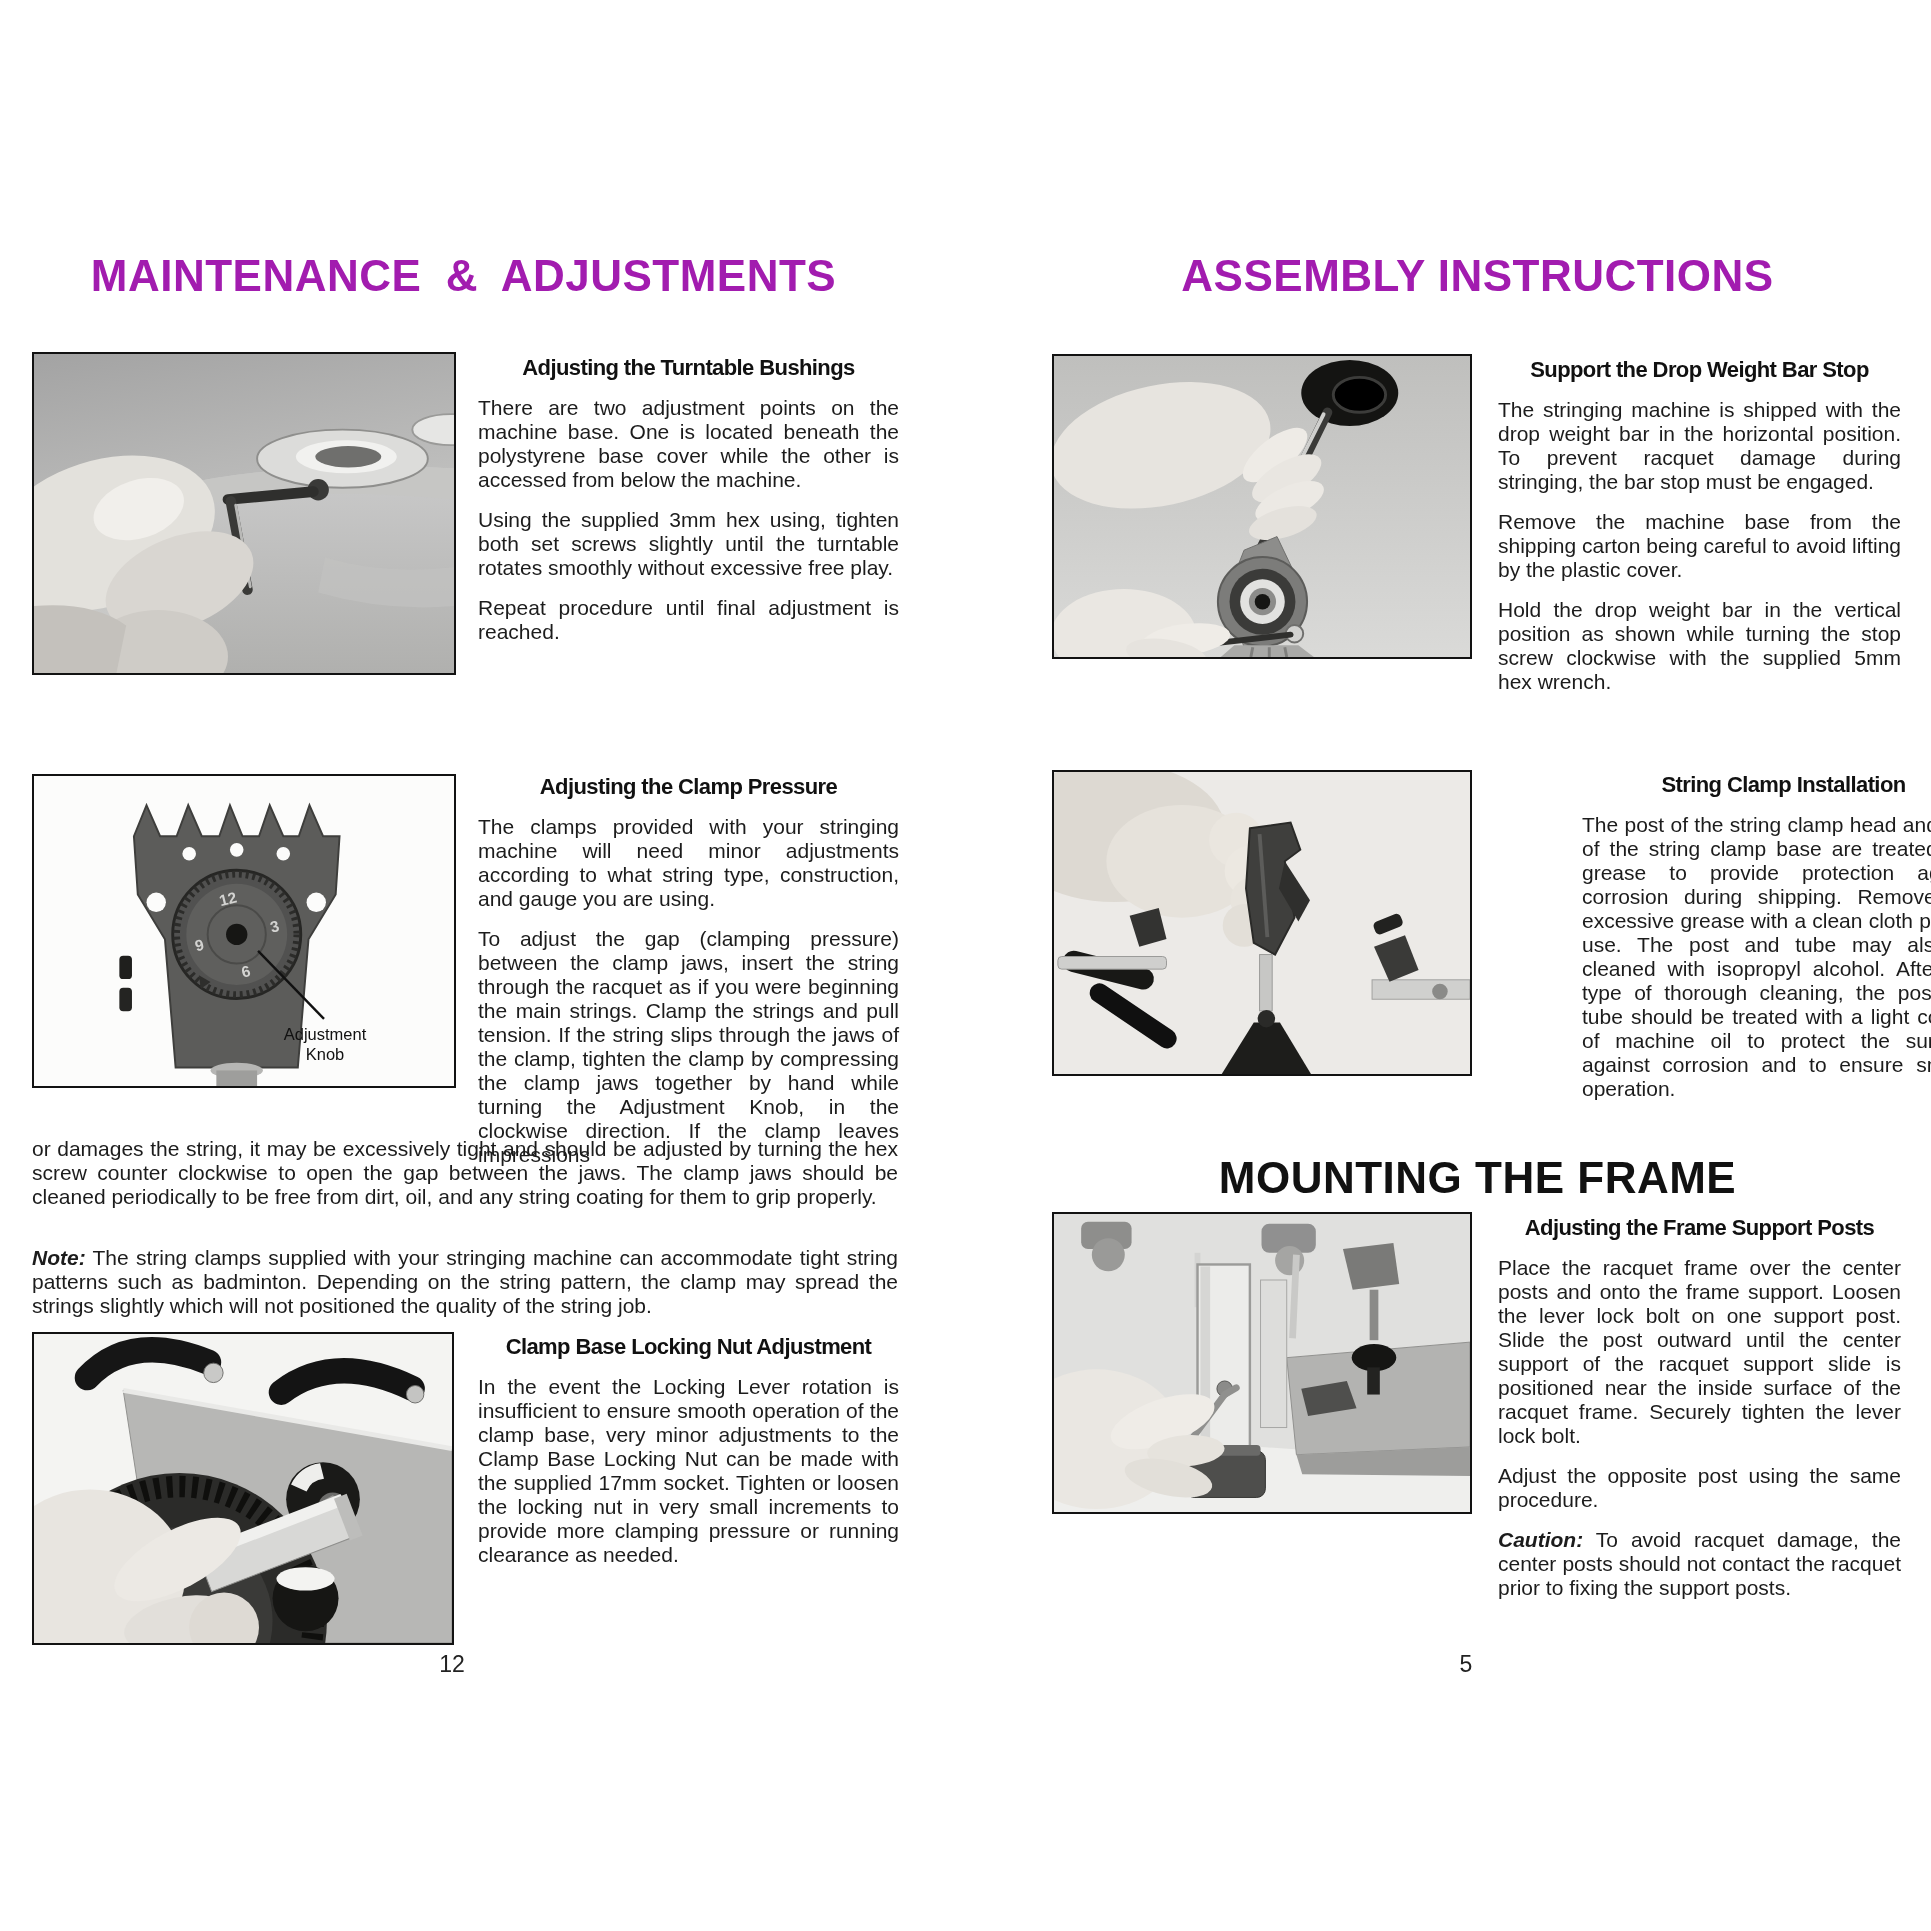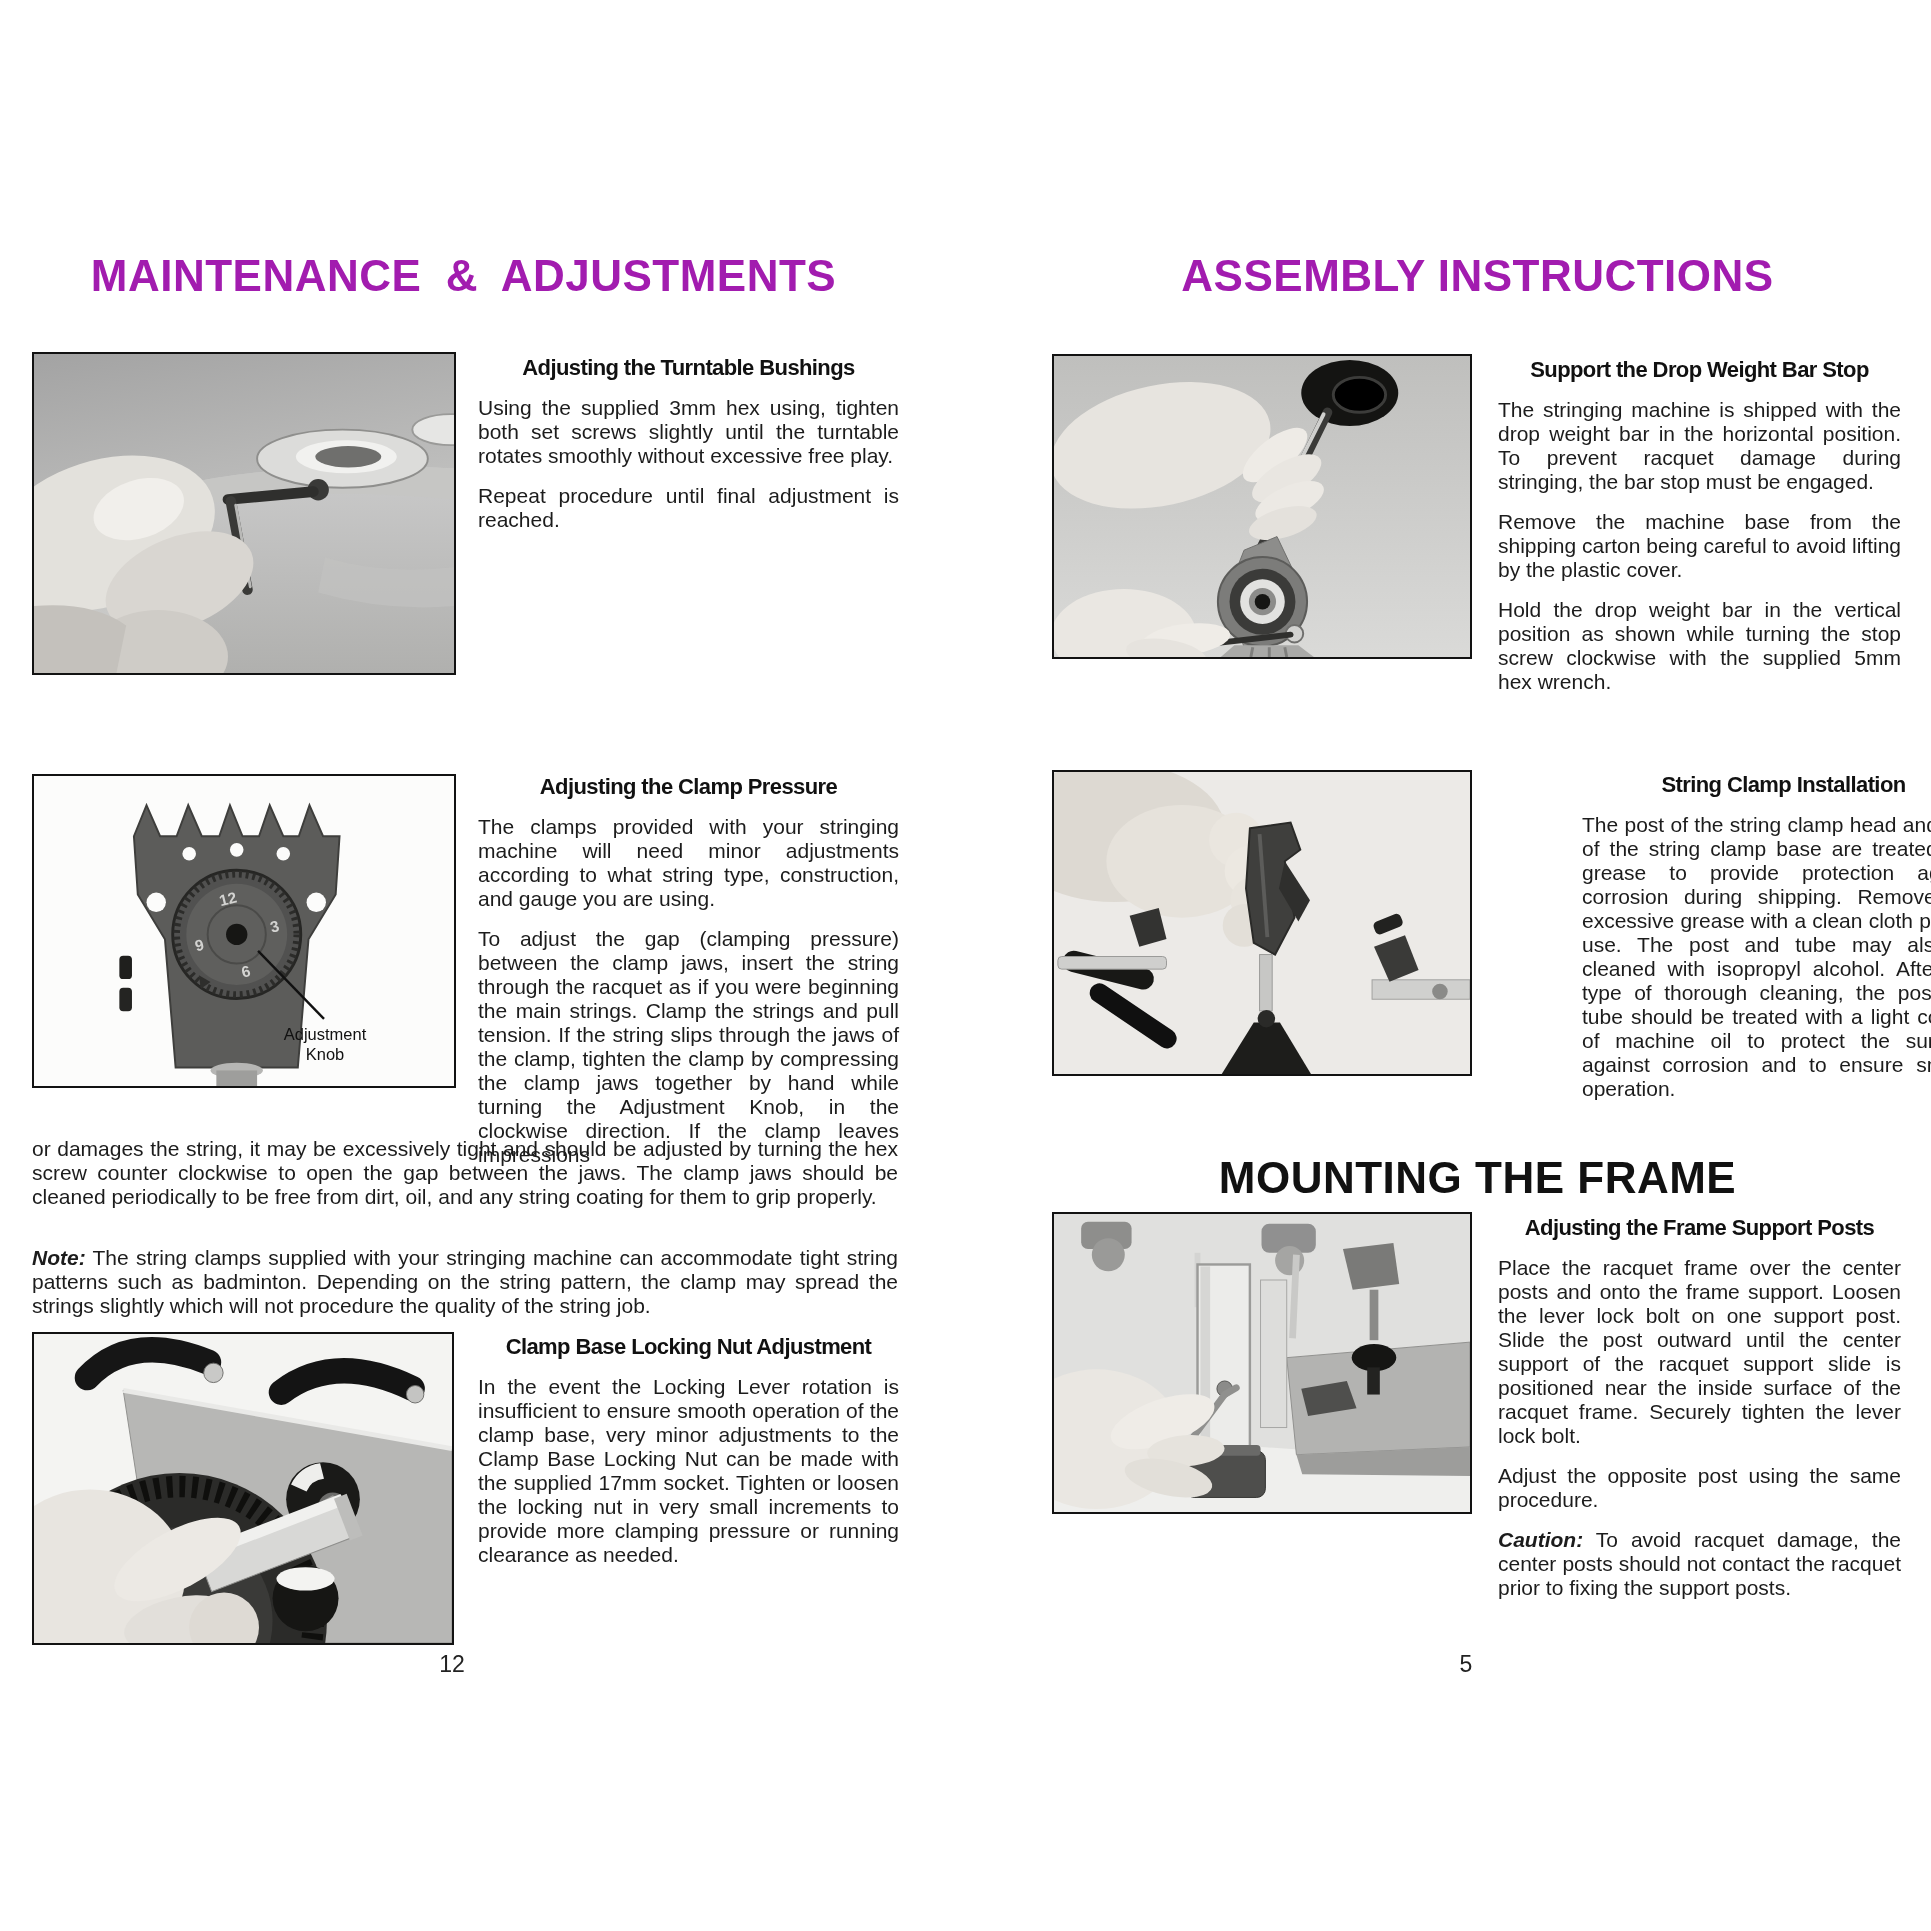--- a/index.html
+++ b/index.html
@@ -71,20 +71,21 @@
     <ellipse cx="70" cy="185" rx="120" ry="75" transform="rotate(-18 70 185)" fill="#e3e1dc"></ellipse>
     <ellipse cx="108" cy="160" rx="48" ry="30" transform="rotate(-18 108 160)" fill="#f1efeb"></ellipse>
     <ellipse cx="150" cy="235" rx="80" ry="46" transform="rotate(-22 150 235)" fill="#d9d6d1"></ellipse>
     <ellipse cx="128" cy="312" rx="72" ry="48" fill="#cfccc7"></ellipse>
     <path d="M0,260 q60,-5 95,20 l-10,49 L0,329 Z" fill="#c4c1bc"></path>
   </svg>
 </div>
 
 <div class="text-col" style="left:478px;top:355px;width:421px;">
   <h3>Adjusting the Turntable Bushings</h3>
+  <p>There are two adjustment points on the machine base. One is located beneath the polystyrene base cover while the other is accessed from below the machine.</p>
   <p>Using the supplied 3mm hex using, tighten both set screws slightly until the turntable rotates smoothly without excessive free play.</p>
   <p>Repeat procedure until final adjustment is reached.</p>
 </div>
 
 <div class="photo" style="left:32px;top:774px;width:424px;height:314px;">
   <svg viewBox="0 0 433 319" preserveAspectRatio="none">
     <rect x="0" y="0" width="433" height="319" fill="#fcfcfb"></rect>
     <polygon fill="#5c5c5a" stroke="#3e3e3c" stroke-width="2" points="103,62 116,30 130,62 147,62 159,30 173,62 191,62 202,30 215,62 232,62 243,30 257,62 273,62 284,30 298,62 315,62 311,122 283,168 272,300 146,300 135,168 107,122"></polygon>
     <circle cx="160" cy="80" r="7" fill="#fcfcfb"></circle>
     <circle cx="209" cy="76" r="7" fill="#fcfcfb"></circle>
@@ -117,21 +118,21 @@
   <h3>Adjusting the Clamp Pressure</h3>
   <p>The clamps provided with your stringing machine will need minor adjustments according to what string type, construction, and gauge you are using.</p>
   <p class="j-last">To adjust the gap (clamping pressure) between the clamp jaws, insert the string through the racquet as if you were beginning the main strings. Clamp the strings and pull tension. If the string slips through the jaws of the clamp, tighten the clamp by compressing the clamp jaws together by hand while turning the Adjustment Knob, in the clockwise direction. If the clamp leaves impressions</p>
 </div>
 
 <div class="wide" style="left:32px;top:1137px;width:866px;">
   <p>or damages the string, it may be excessively tight and should be adjusted by turning the hex screw counter clockwise to open the gap between the jaws. The clamp jaws should be cleaned periodically to be free from dirt, oil, and any string coating for them to grip properly.</p>
 </div>
 
 <div class="wide" style="left:32px;top:1246px;width:866px;">
-  <p><span class="lead">Note:</span><span> The string clamps supplied with your stringing machine can accommodate tight string patterns such as badminton. Depending on the string pattern, the clamp may spread the strings slightly which will not procedure the quality of the string job.</span></p>
+  <p><span class="lead">Note:</span><span> The string clamps supplied with your stringing machine can accommodate tight string patterns such as badminton. Depending on the string pattern, the clamp may spread the strings slightly which will not positioned the quality of the string job.</span></p>
 </div>
 
 <div class="photo" style="left:32px;top:1332px;width:422px;height:313px;">
   <svg viewBox="0 0 431 318" preserveAspectRatio="none">
     <rect x="0" y="0" width="431" height="318" fill="#f4f4f2"></rect>
     <path d="M55,45 q45,-48 125,-16" stroke="#161616" stroke-width="26" fill="none" stroke-linecap="round"></path>
     <path d="M255,60 q55,-42 135,-4" stroke="#141414" stroke-width="26" fill="none" stroke-linecap="round"></path>
     <circle cx="185" cy="40" r="10" fill="#c9c9c7" stroke="#6e6e6c"></circle>
     <circle cx="393" cy="62" r="9" fill="#c4c4c2" stroke="#6e6e6c"></circle>
     <polygon points="92,58 431,118 431,318 148,318 108,162" fill="#b7b7b5" stroke="#8f8f8d"></polygon>

